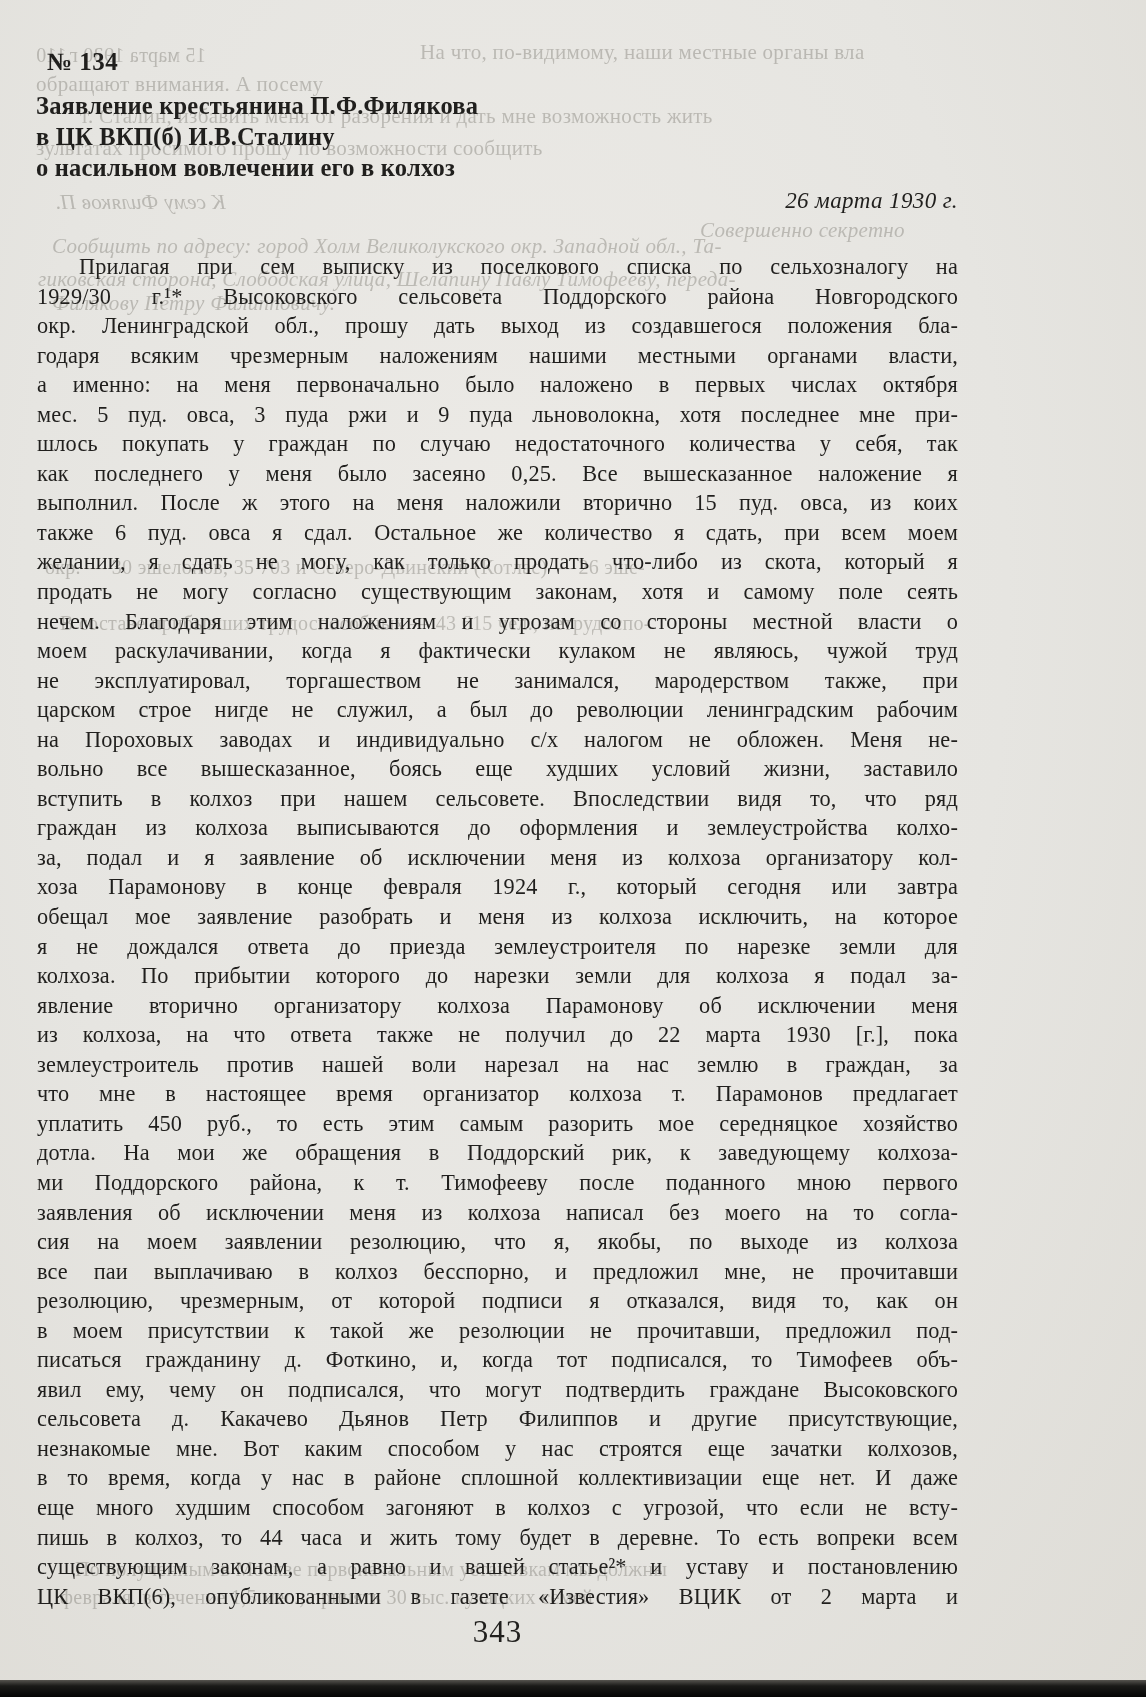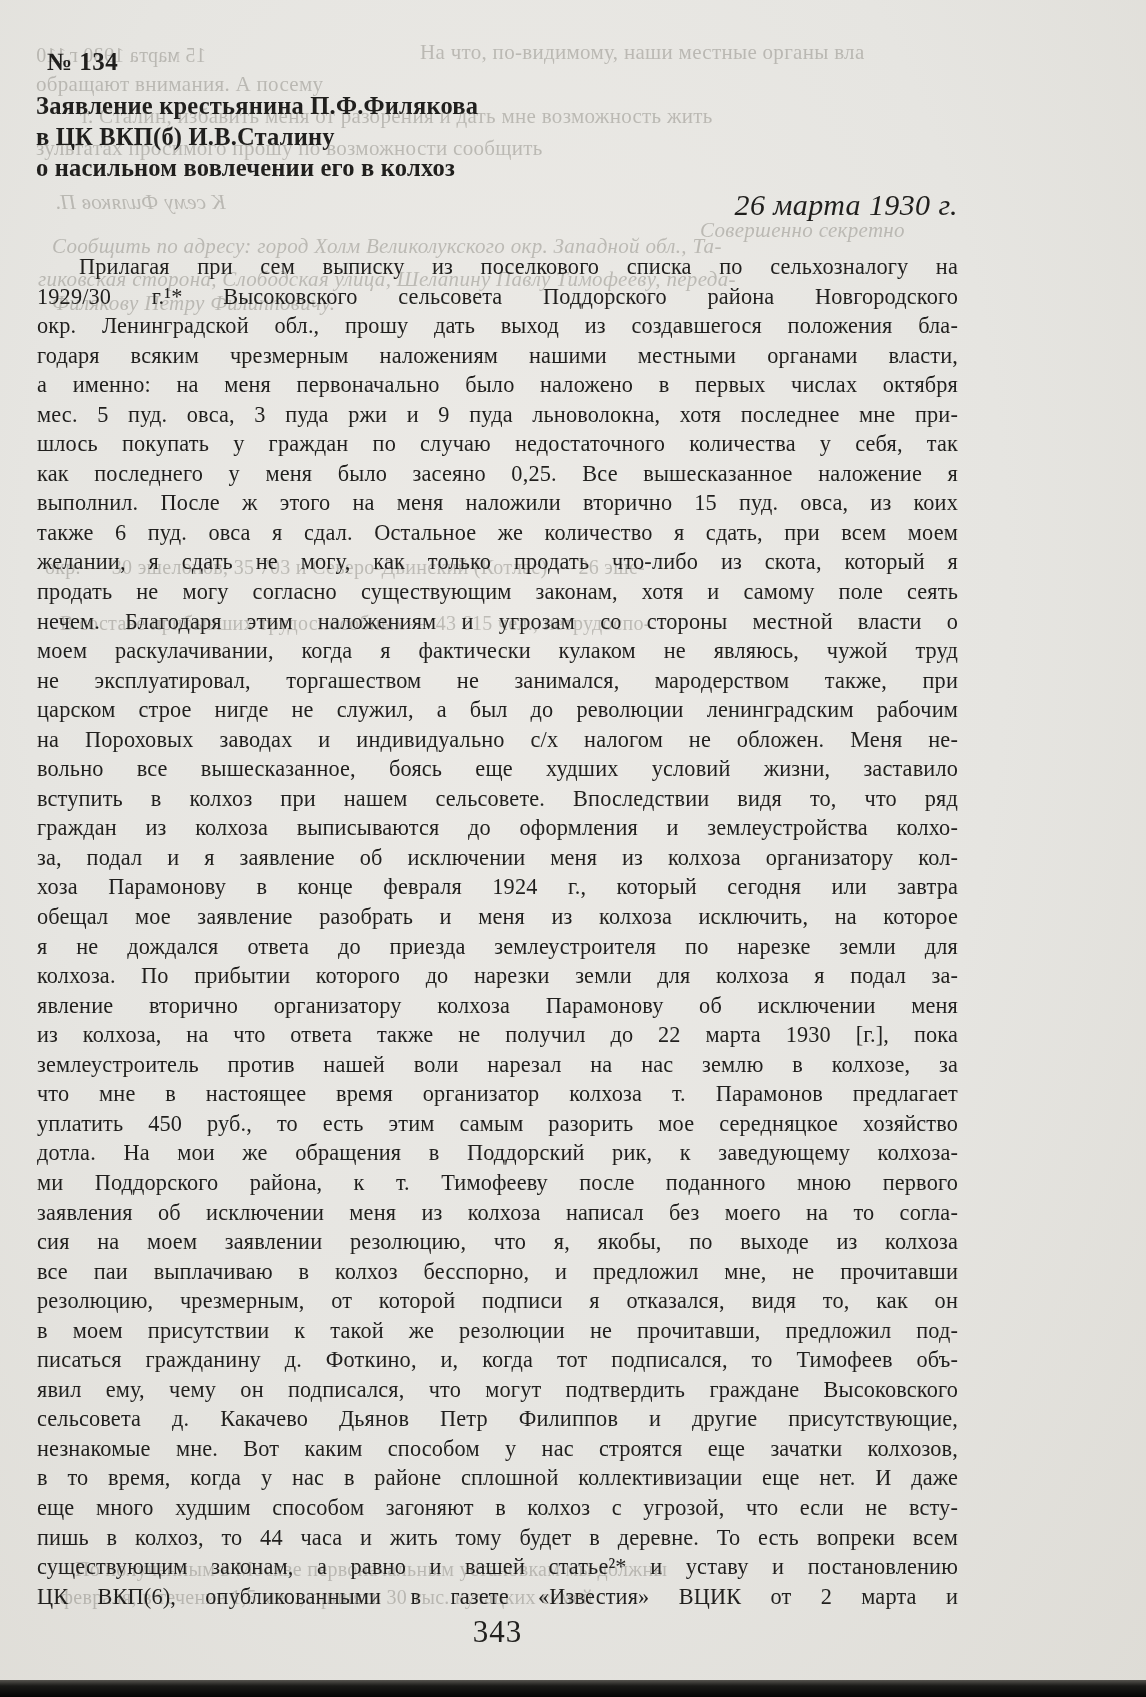--- a/index.html
+++ b/index.html
@@ -31,21 +31,21 @@
   .doc-number{
     position:absolute;left:47px;top:48px;
     font-weight:bold;font-size:25px;letter-spacing:0.5px;
   }
   .doc-title{
     position:absolute;left:36px;top:90px;
     font-weight:bold;font-size:24.5px;line-height:31px;letter-spacing:0.2px;
   }
   .doc-date{
     position:absolute;right:188px;top:188px;
-    font-style:italic;font-size:30px;letter-spacing:0.4px;
+    font-style:italic;font-size:23px;letter-spacing:0.4px;
   }
   .body-col{
     position:absolute;left:37px;top:252px;width:921px;
   }
   .line{
     height:29.55px;
     font-size:22.3px;
     line-height:29.55px;
     text-align:justify;
     text-align-last:justify;
@@ -116,21 +116,21 @@
         <div class="line">вольно все вышесказанное, боясь еще худших условий жизни, заставило</div>
         <div class="line">вступить в колхоз при нашем сельсовете. Впоследствии видя то, что ряд</div>
         <div class="line">граждан из колхоза выписываются до оформления и землеустройства колхо-</div>
         <div class="line">за, подал и я заявление об исключении меня из колхоза организатору кол-</div>
         <div class="line">хоза Парамонову в конце февраля 1924 г., который сегодня или завтра</div>
         <div class="line">обещал мое заявление разобрать и меня из колхоза исключить, на которое</div>
         <div class="line">я не дождался ответа до приезда землеустроителя по нарезке земли для</div>
         <div class="line">колхоза. По прибытии которого до нарезки земли для колхоза я подал за-</div>
         <div class="line">явление вторично организатору колхоза Парамонову об исключении меня</div>
         <div class="line">из колхоза, на что ответа также не получил до 22 марта 1930 [г.], пока</div>
-        <div class="line">землеустроитель против нашей воли нарезал на нас землю в колхозе, за</div>
+        <div class="line">землеустроитель против нашей воли нарезал на нас землю в граждан, за</div>
         <div class="line">что мне в настоящее время организатор колхоза т. Парамонов предлагает</div>
         <div class="line">уплатить 450 руб., то есть этим самым разорить мое середняцкое хозяйство</div>
         <div class="line">дотла. На мои же обращения в Поддорский рик, к заведующему колхоза-</div>
         <div class="line">ми Поддорского района, к т. Тимофееву после поданного мною первого</div>
         <div class="line">заявления об исключении меня из колхоза написал без моего на то согла-</div>
         <div class="line">сия на моем заявлении резолюцию, что я, якобы, по выходе из колхоза</div>
         <div class="line">все паи выплачиваю в колхоз бесспорно, и предложил мне, не прочитавши</div>
         <div class="line">резолюцию, чрезмерным, от которой подписи я отказался, видя то, как он</div>
         <div class="line">в моем присутствии к такой же резолюции не прочитавши, предложил под-</div>
         <div class="line">писаться гражданину д. Фоткино, и, когда тот подписался, то Тимофеев объ-</div>

